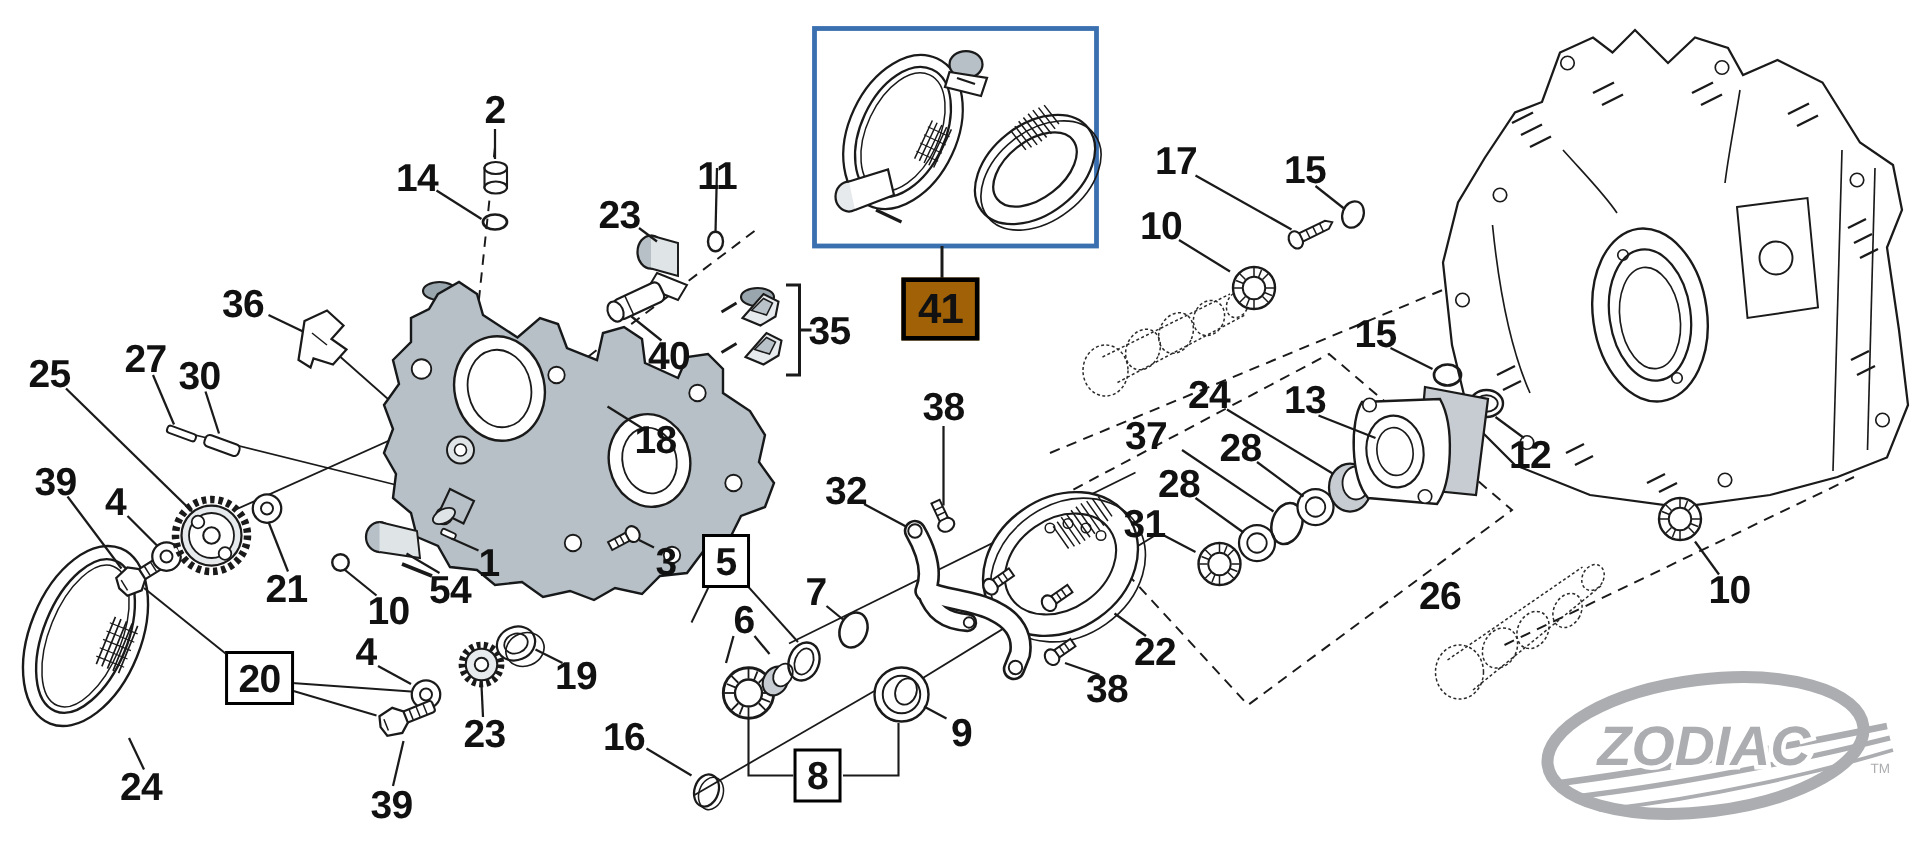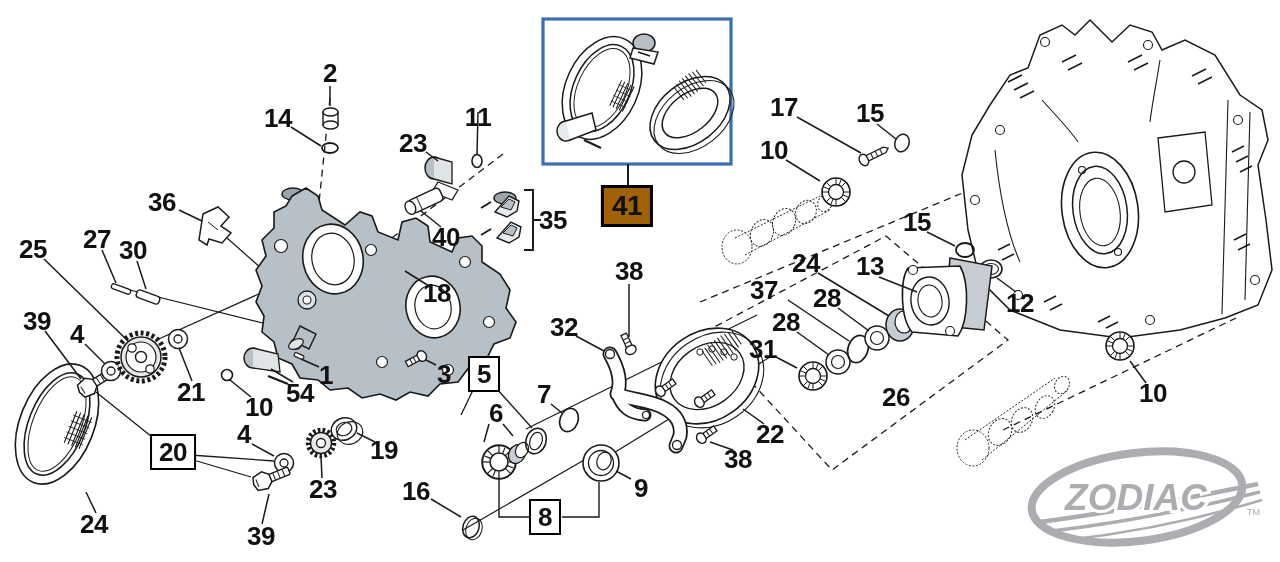--- a/index.html
+++ b/index.html
@@ -450,21 +450,21 @@
 <div class="callout" style="left:97px;top:239px">27</div>
 <div class="callout" style="left:133px;top:250px">30</div>
 <div class="callout" style="left:629px;top:271px">38</div>
 <div class="callout" style="left:564px;top:327px">32</div>
 <div class="callout" style="left:806px;top:263px">24</div>
 <div class="callout" style="left:870px;top:266px">13</div>
 <div class="callout" style="left:764px;top:290px">37</div>
 <div class="callout" style="left:827px;top:298px">28</div>
 <div class="callout" style="left:786px;top:322px">28</div>
 <div class="callout" style="left:763px;top:349px">31</div>
-<div class="callout" style="left:896px;top:397px">26</div>
+<div class="callout" style="left:960px;top:397px">26</div>
 <div class="callout" style="left:37px;top:321px">39</div>
 <div class="callout" style="left:77px;top:334px">4</div>
 <div class="callout" style="left:191px;top:392px">21</div>
 <div class="callout" style="left:259px;top:407px">10</div>
 <div class="callout" style="left:300px;top:393px">54</div>
 <div class="callout" style="left:326px;top:375px">1</div>
 <div class="callout" style="left:444px;top:374px">3</div>
 <div class="callout boxed" style="left:484px;top:374px">5</div>
 <div class="callout" style="left:496px;top:413px">6</div>
 <div class="callout" style="left:544px;top:394px">7</div>

